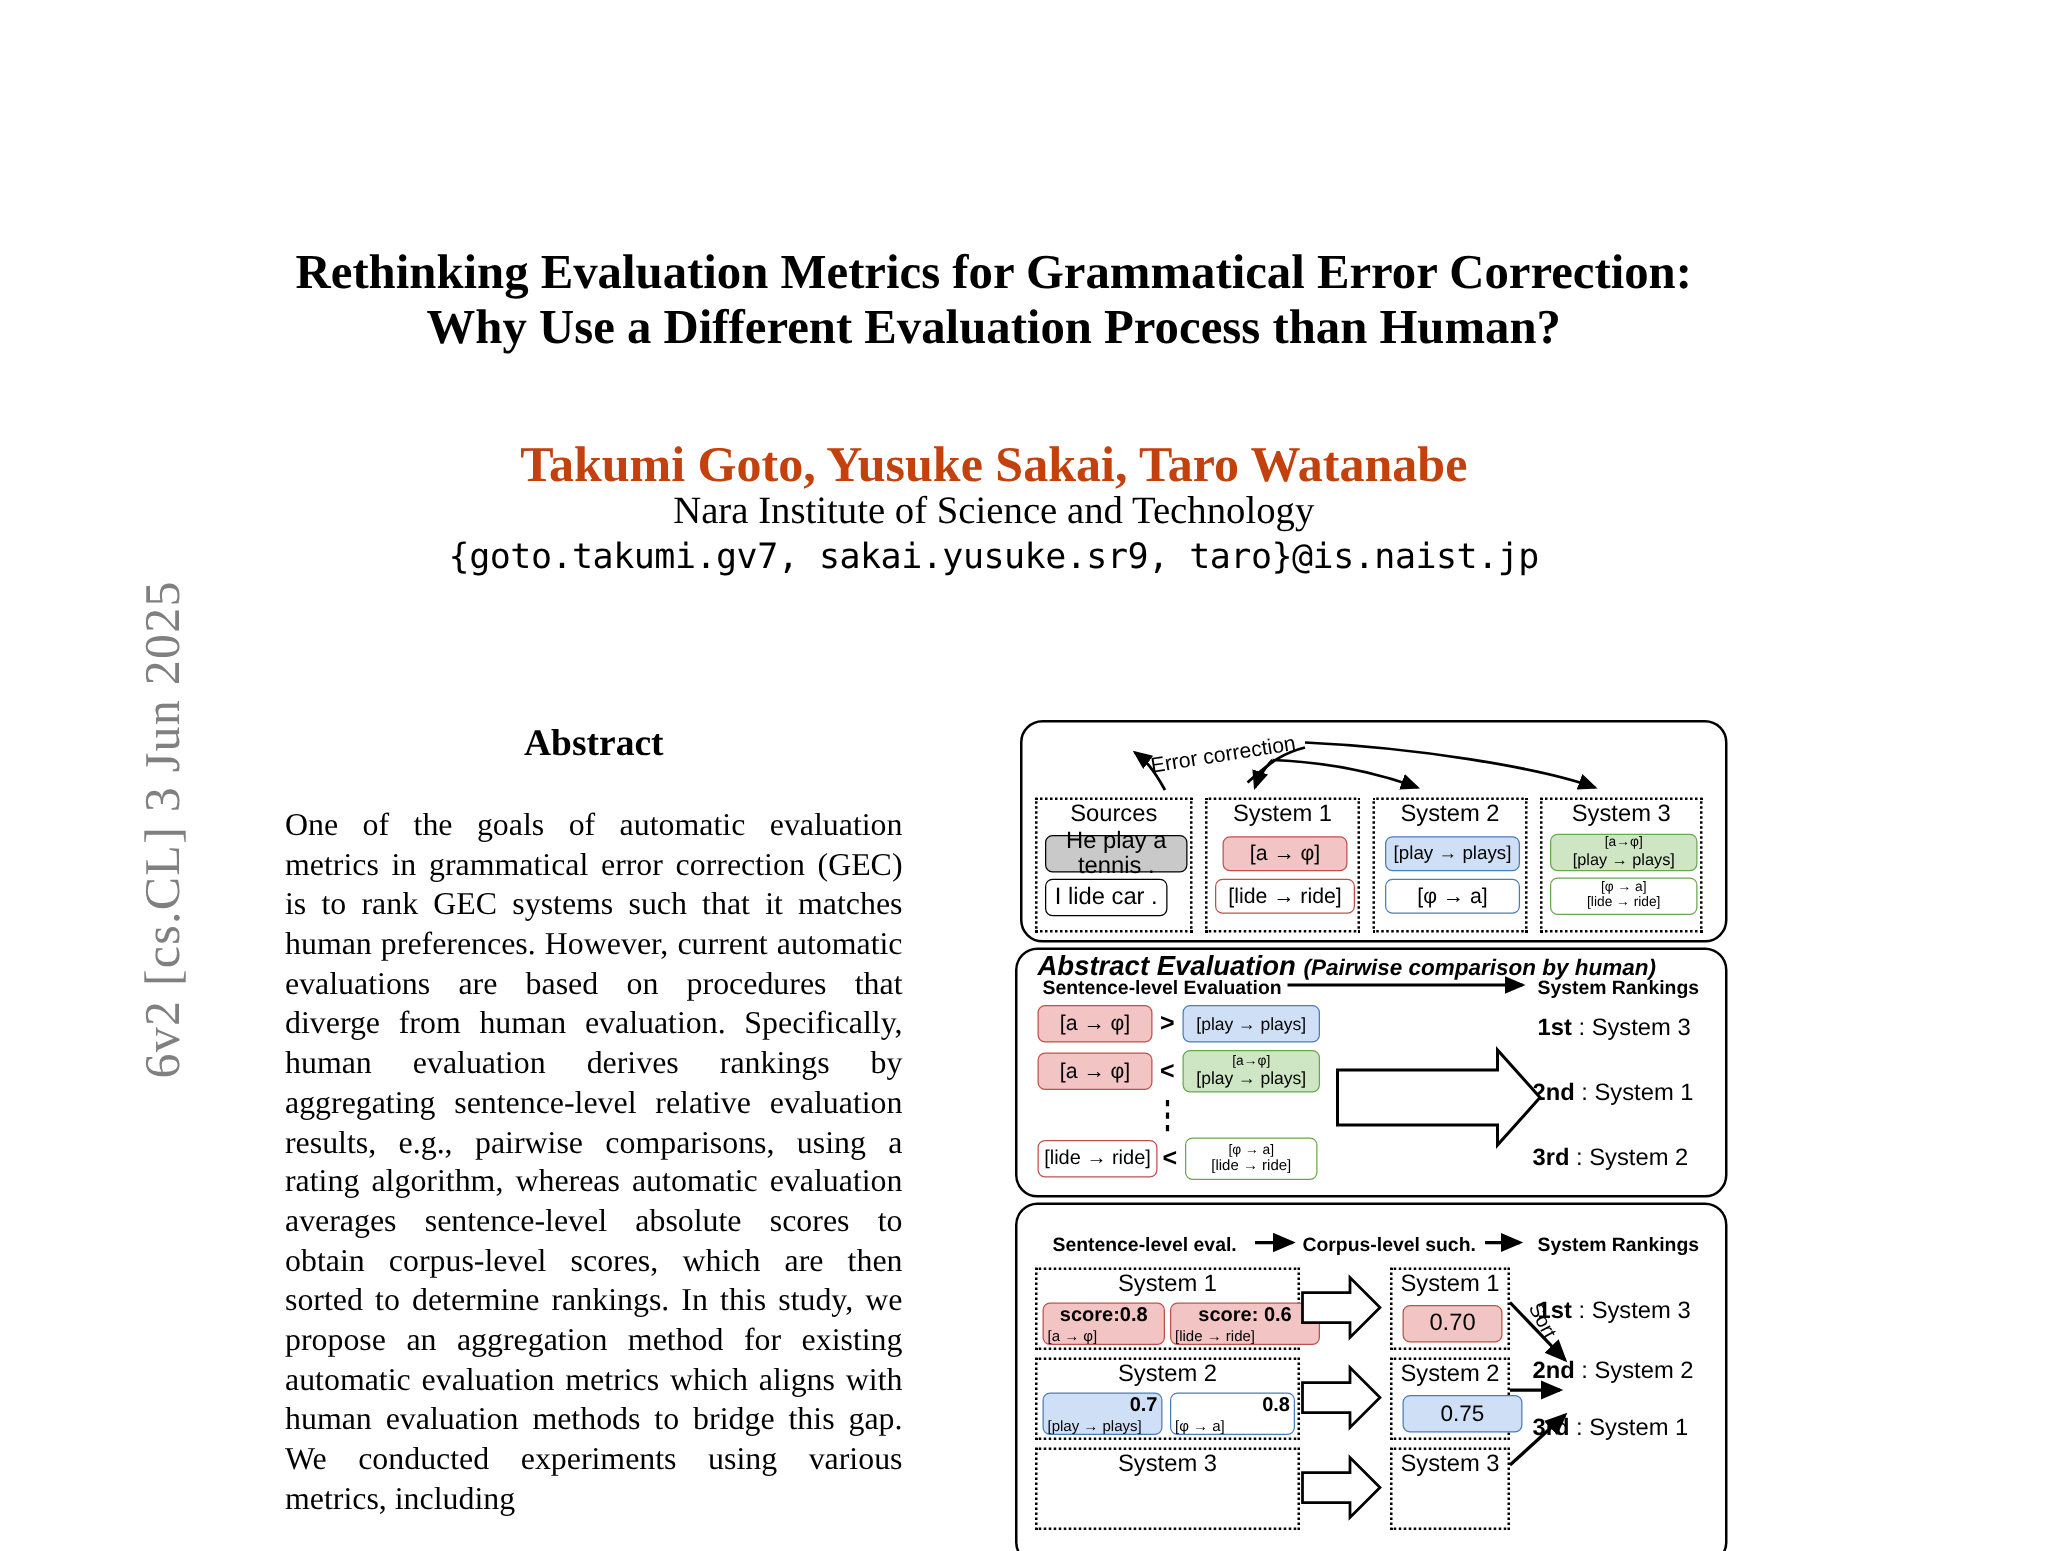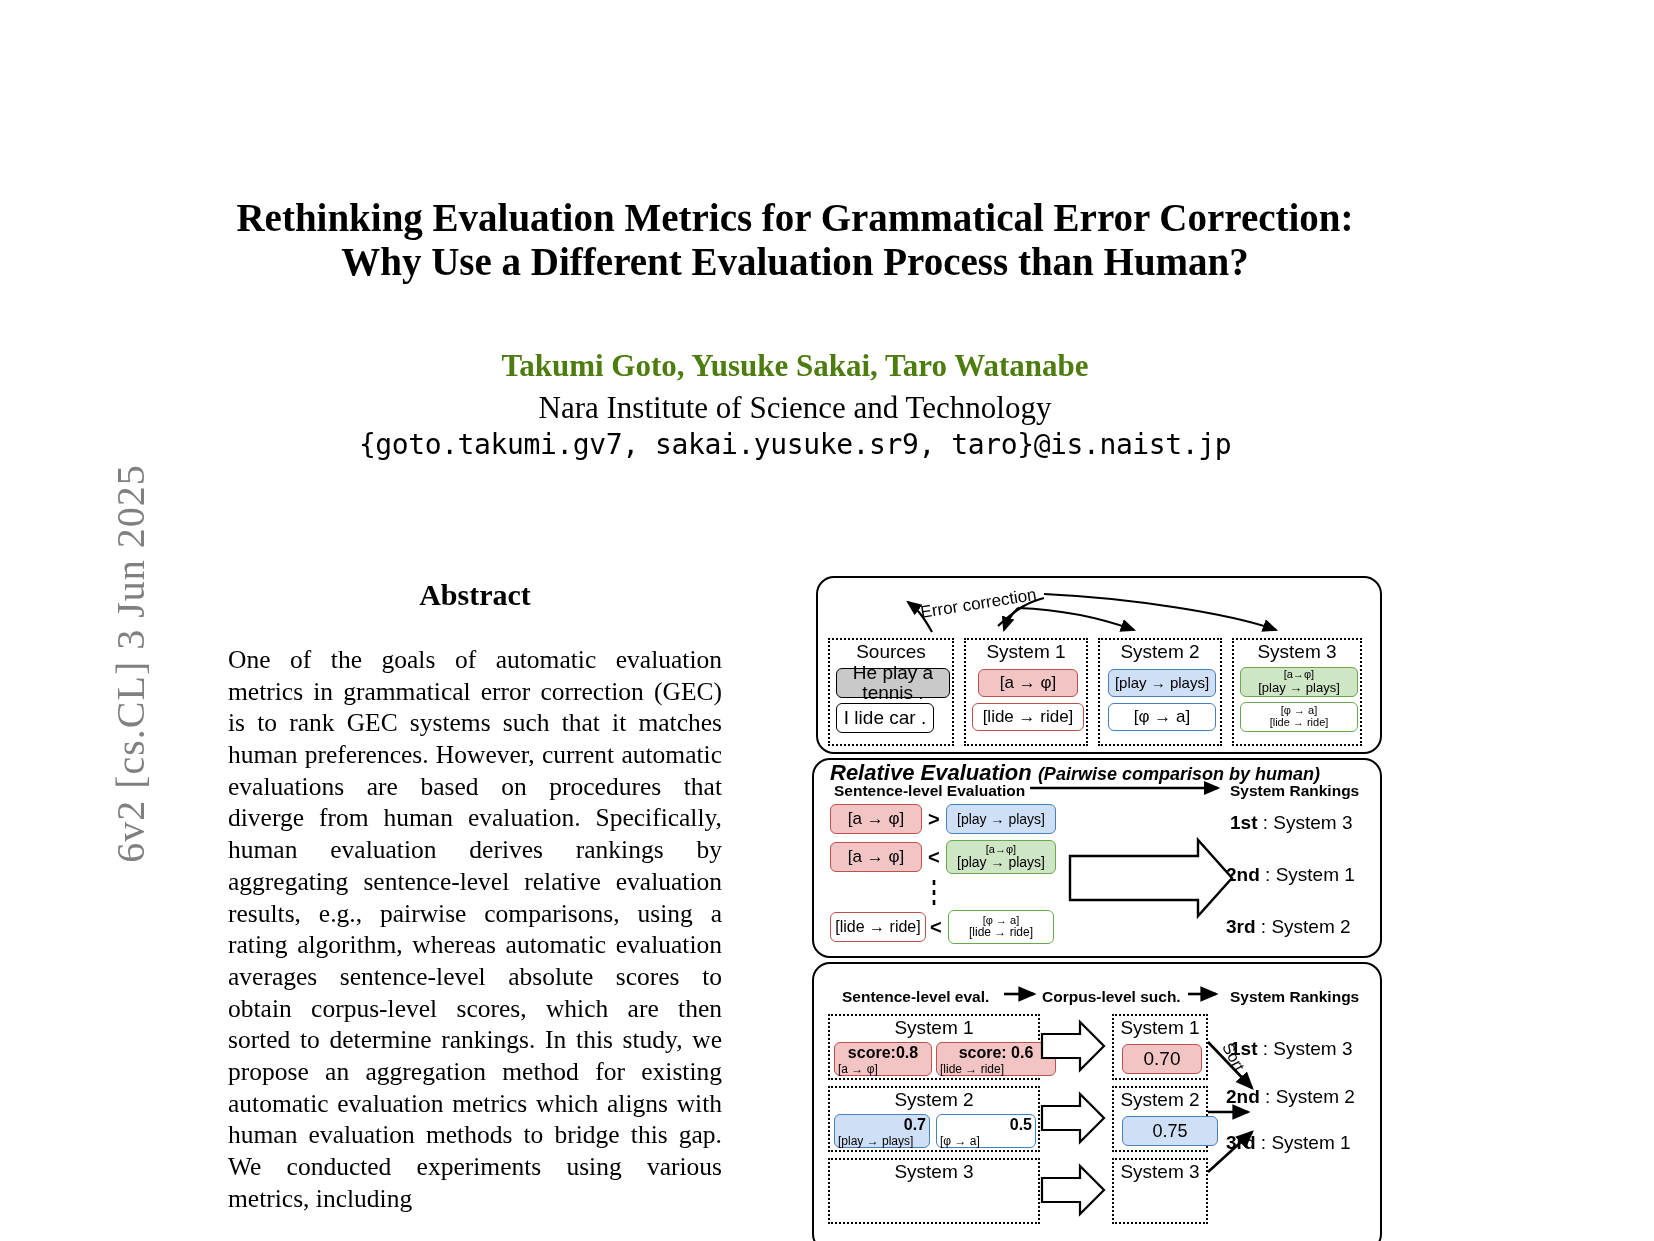--- a/index.html
+++ b/index.html
@@ -33,22 +33,22 @@
     font-weight:bold;
     font-size:39px;
     line-height:1.12;
     color:#000;
   }
   #authors{
     position:absolute;
     left:180px; top:348px; width:1230px;
     text-align:center;
     font-weight:bold;
-    font-size:31px;
-    color:#4d7c0f;
+    font-size:40px;
+    color:#c2410c;
   }
   #affil{
     position:absolute;
     left:180px; top:390px; width:1230px;
     text-align:center;
     font-size:31px;
     color:#000;
   }
   #emails{
     position:absolute;
@@ -233,21 +233,21 @@
     </div>
     <div class="chip chip-white-green" style="position:absolute;left:6px;top:62px;width:118px;height:30px;flex-direction:column;">
       <span style="font-size:11px;">[φ → a]</span>
       <span style="font-size:11px;">[lide → ride]</span>
     </div>
   </div>
 
   <div class="panel" id="panel-rel"></div>
 
   <div class="sec-title" style="left:18px; top:188px;">
-    <span>Relative Evaluation</span>
+    <span>Abstract Evaluation</span>
     <span class="sec-sub">(Pairwise comparison by human)</span>
   </div>
 
   <div class="lbl" style="left:22px; top:210px;">Sentence-level Evaluation</div>
   <div class="lbl" style="left:418px; top:210px;">System Rankings</div>
 
   <div class="chip chip-red" style="position:absolute;left:18px;top:232px;width:92px;height:30px;font-size:17px;">[a → φ]</div>
   <div class="cmp" style="left:116px; top:236px;">&gt;</div>
   <div class="chip chip-blue" style="position:absolute;left:134px;top:232px;width:110px;height:30px;font-size:14px;">[play → plays]</div>
 
@@ -311,21 +311,21 @@
   </div>
 
   <div class="col" style="left:16px; top:514px; width:212px; height:66px;">
     <div class="col-title">System 2</div>
   </div>
   <div class="scorechip" style="left:22px; top:542px; width:96px; height:34px; background:#cfdff5; border-color:#4a7ebb;">
     <span class="big" style="text-align:right;">0.7</span>
     <span class="sml">[play → plays]</span>
   </div>
   <div class="scorechip" style="left:124px; top:542px; width:100px; height:34px; background:#fff; border-color:#4a7ebb;">
-    <span class="big" style="text-align:right;">0.5</span>
+    <span class="big" style="text-align:right;">0.8</span>
     <span class="sml">[φ → a]</span>
   </div>
 
   <div class="col" style="left:300px; top:514px; width:96px; height:66px;">
     <div class="col-title">System 2</div>
     <div class="chip chip-blue" style="position:absolute;left:8px;top:28px;width:96px;height:30px;font-size:18px;">0.75</div>
   </div>
 
   <div class="col" style="left:16px; top:586px; width:212px; height:66px;">
     <div class="col-title">System 3</div>

